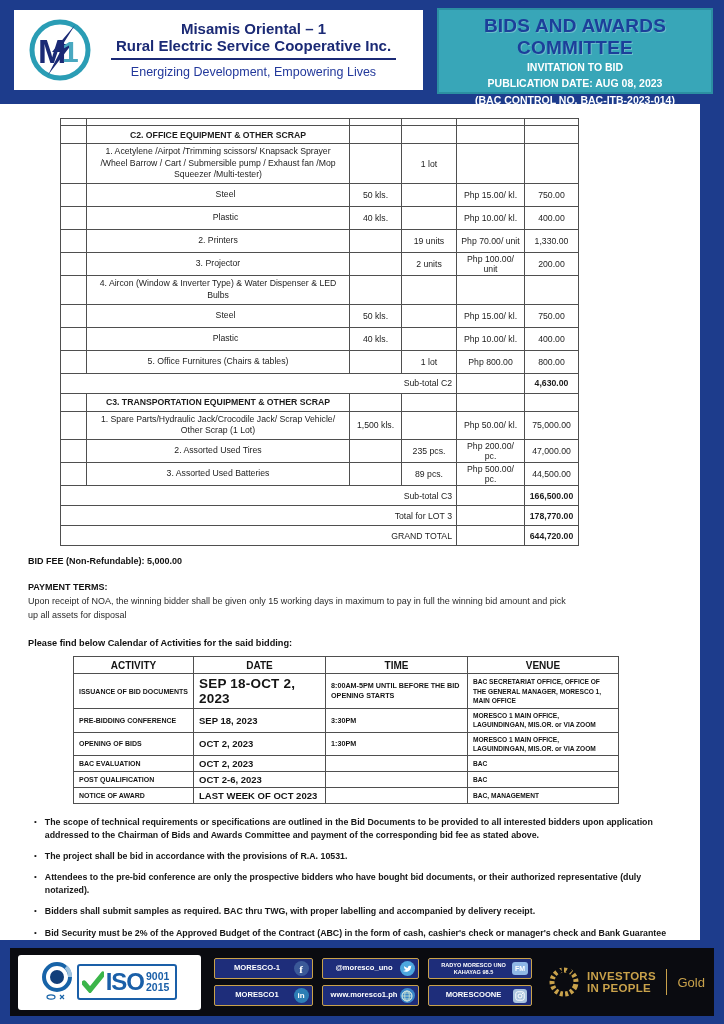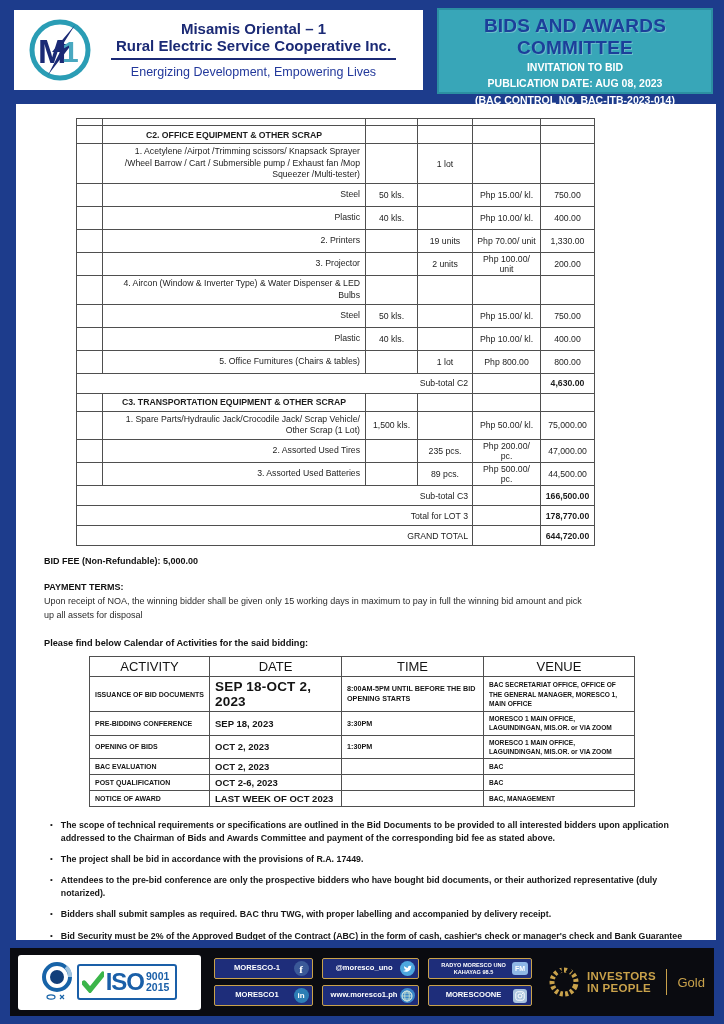--- a/index.html
+++ b/index.html
@@ -11,42 +11,42 @@
   .logo-wrap{margin-left:14px;width:64px;height:64px;flex:0 0 auto;}
   .org{flex:1;text-align:center;padding-right:8px;}
   .org-line{color:#1b2a75;font-weight:bold;font-size:15px;line-height:1.12;}
   .org-rule{height:2px;background:#1b2a75;width:88%;margin:4px auto 5px auto;}
   .tagline{color:#22389b;font-size:12.5px;}
   .header-right{position:absolute;left:437px;top:8px;width:276px;height:86px;background:#38a6b8;border:2px solid #2b8fa2;box-sizing:border-box;text-align:center;padding-top:5px;}
   .committee{font-size:19px;font-weight:bold;color:#1c3f9a;letter-spacing:.2px;text-shadow:1px 1px 0 rgba(255,255,255,.25);}
   .hsub{color:#fff;font-weight:bold;font-size:10.5px;line-height:1.55;}
 
   
-  .doc{position:absolute;left:16px;top:104px;width:700px;height:836px;background:#fff;overflow:hidden;}
+  .doc{position:absolute;left:0;top:104px;width:700px;height:836px;background:#fff;overflow:hidden;}
 
   table{border-collapse:collapse;}
   .price-table{margin:14px 0 0 60px;table-layout:fixed;width:518px;color:#1c1c1c;}
   .price-table td{border:1px solid #4f4f4f;font-size:8.7px;padding:1px 4px;vertical-align:middle;}
   .price-table tr.spacer td{height:6px;padding:0;}
   .price-table td.section{font-weight:bold;text-align:center;height:15px;}
-  .price-table td.desc{text-align:right;padding:2px 5px;line-height:1.35;}
+  .price-table td.desc{text-align:center;padding:2px 5px;line-height:1.35;}
   .price-table td.indent{padding-left:20px;}
   .price-table td.c{text-align:center;}
   .price-table tr.item td{height:18px;}
   .price-table td.tlabel{font-weight:normal;text-align:right;padding-right:4px;height:17px;}
   .price-table td.tamount{font-weight:bold;text-align:center;}
 
   .bid-fee{margin:10px 0 0 28px;font-weight:bold;font-size:9px;color:#111;}
   .pt-head{margin:16px 0 0 28px;font-weight:bold;font-size:9px;color:#111;}
   .pt-body{margin:3px 0 0 28px;width:545px;font-size:9px;line-height:1.5;color:#2b2b2b;}
   .cal-intro{margin:16px 0 0 28px;font-weight:bold;font-size:9.2px;color:#111;}
 
   .activity-table{margin:8px 0 0 73px;table-layout:fixed;width:545px;color:#141414;}
   .activity-table th,.activity-table td{border:1px solid #4f4f4f;padding:2px 5px;}
-  .activity-table th{font-size:13px;font-weight:normal;text-align:center;height:12px;}
+  .activity-table th{font-size:10px;font-weight:bold;text-align:center;height:12px;}
   .activity-table td{font-weight:bold;vertical-align:middle;text-align:left;}
   .activity-table td.act{font-size:7px;}
   .activity-table td.date{font-size:9.5px;}
   .activity-table td.date-big{font-size:13.5px;letter-spacing:.2px;}
   .activity-table td.time{font-size:7.2px;line-height:1.35;}
   .activity-table td.venue{font-size:6.6px;line-height:1.4;}
 
   .bullets{margin:12px 0 0 34px;width:652px;list-style:none;padding:0;}
   .bullets li{display:flex;gap:8px;margin-bottom:9px;color:#161616;}
   .bullets .dot{font-size:8px;line-height:1.5;}
@@ -313,21 +313,21 @@
         </tbody>
     </table>
 
     <ul class="bullets" id="bullets">
         <li>
           <span class="dot">•</span>
           <span class="btext">The scope of technical requirements or specifications are outlined in the Bid Documents to be provided to all interested bidders upon application addressed to the Chairman of Bids and Awards Committee and payment of the corresponding bid fee as stated above.</span>
         </li>
         <li>
           <span class="dot">•</span>
-          <span class="btext">The project shall be bid in accordance with the provisions of R.A. 17449.</span>
+          <span class="btext">The project shall be bid in accordance with the provisions of R.A. 10531.</span>
         </li>
         <li>
           <span class="dot">•</span>
           <span class="btext">Attendees to the pre-bid conference are only the prospective bidders who have bought bid documents, or their authorized representative (duly notarized).</span>
         </li>
         <li>
           <span class="dot">•</span>
           <span class="btext">Bidders shall submit samples as required. BAC thru TWG, with proper labelling and accompanied by delivery receipt.</span>
         </li>
         <li>

